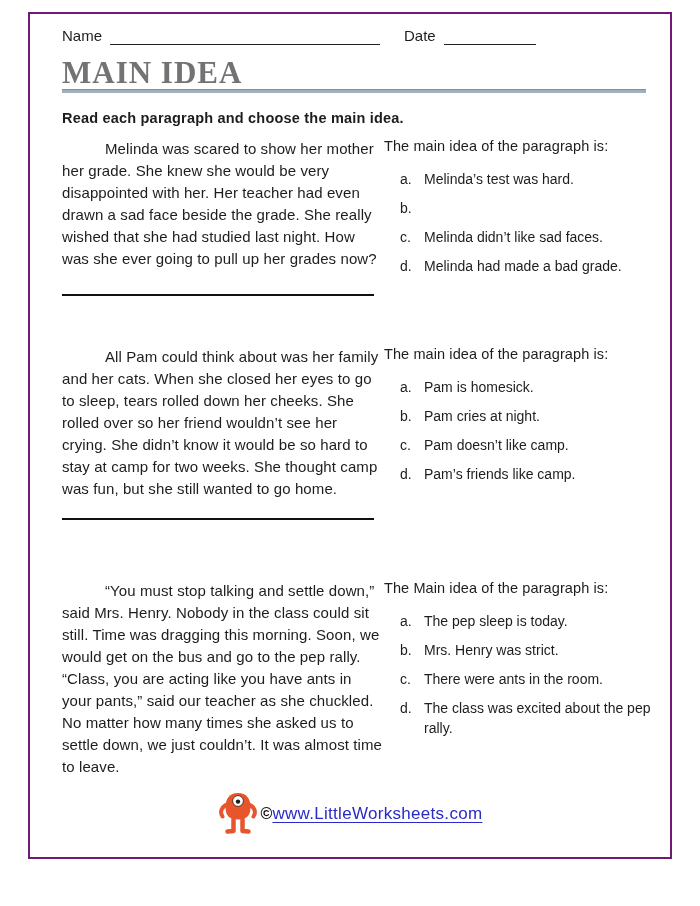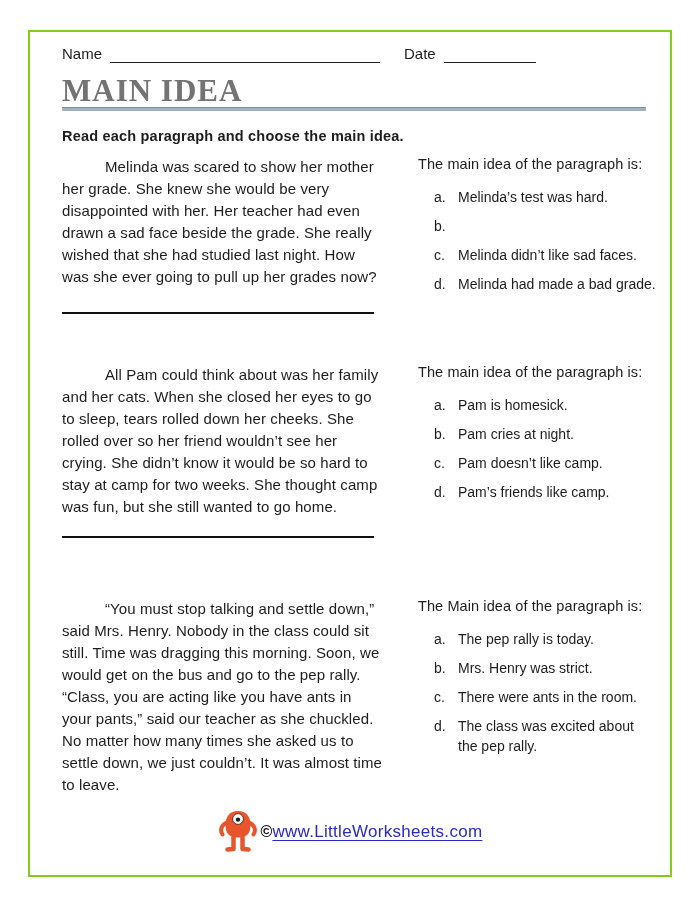--- a/index.html
+++ b/index.html
@@ -2,22 +2,22 @@
 <html><head>
 <meta charset="utf-8">
 <style>
   html,body{margin:0;padding:0;}
   body{
     width:700px;height:906px;position:relative;background:#ffffff;
     font-family:"Liberation Sans", sans-serif;color:#1d1d1d;
     -webkit-font-smoothing:antialiased;overflow:hidden;
   }
   .page-border{
-    position:absolute;left:28px;top:30px;width:644px;height:847px;
-    border:2px solid #84cc16;box-sizing:border-box;background:#ffffff;
+    position:absolute;left:28px;top:12px;width:644px;height:847px;
+    border:2px solid #701a75;box-sizing:border-box;background:#ffffff;
   }
   
   .header-row{
     position:absolute;left:32px;right:26px;top:13px;
     display:flex;align-items:flex-end;font-size:15px;
   }
   .field-label{white-space:nowrap;padding-bottom:1px;}
   .write-line{border-bottom:1.6px solid #222;height:17px;}
   .name-line{width:270px;margin-left:8px;}
   .date-group{margin-left:24px;display:flex;align-items:flex-end;}
@@ -42,21 +42,21 @@
   .row-2{top:332px;justify-content:center;}
   .row-3{top:566px;}
   .para-col{width:322px;flex:0 0 322px;}
   .paragraph{
     font-size:15px;line-height:22px;text-indent:43px;margin:0;
     letter-spacing:0.1px;
   }
   .answer-blank{width:312px;border-top:2px solid #111;height:0;}
   .row-1 .answer-blank{margin-top:24px;}
   .row-2 .answer-blank{margin-top:18px;}
-  .q-col{margin-left:34px;flex:1 1 auto;min-width:0;}
+  .q-col{flex:1 1 auto;min-width:0;}
   .q-header{font-size:14.5px;margin:0 0 15px 0;letter-spacing:0.1px;}
   .options{padding-left:16px;}
   .option{display:flex;font-size:14px;line-height:20px;margin-bottom:9px;}
   .option-letter{flex:0 0 24px;}
   .option-text{flex:1 1 auto;}
   
   .footer{
     position:absolute;left:0;right:0;top:776px;
     display:flex;justify-content:center;align-items:center;
   }
@@ -143,21 +143,21 @@
 
   <div class="row row-3">
     <div class="para-col">
       <p class="paragraph">“You must stop talking and settle down,” said Mrs. Henry.  Nobody in the class could sit still.  Time was dragging this morning.  Soon, we would get on the bus and go to the pep rally.  “Class, you are acting like you have ants in your pants,” said our teacher as she chuckled.  No matter how many times she asked us to settle down, we just couldn’t.  It was almost time to leave.</p>
     </div>
     <div class="q-col">
       <p class="q-header">The Main idea of the paragraph is:</p>
       <div class="options">
         <div class="option">
           <span class="option-letter">a.</span>
-          <span class="option-text">The pep rally is today.</span>
+          <span class="option-text">The pep sleep is today.</span>
         </div>
         <div class="option">
           <span class="option-letter">b.</span>
           <span class="option-text">Mrs. Henry was strict.</span>
         </div>
         <div class="option">
           <span class="option-letter">c.</span>
           <span class="option-text">There were ants in the room.</span>
         </div>
         <div class="option">

